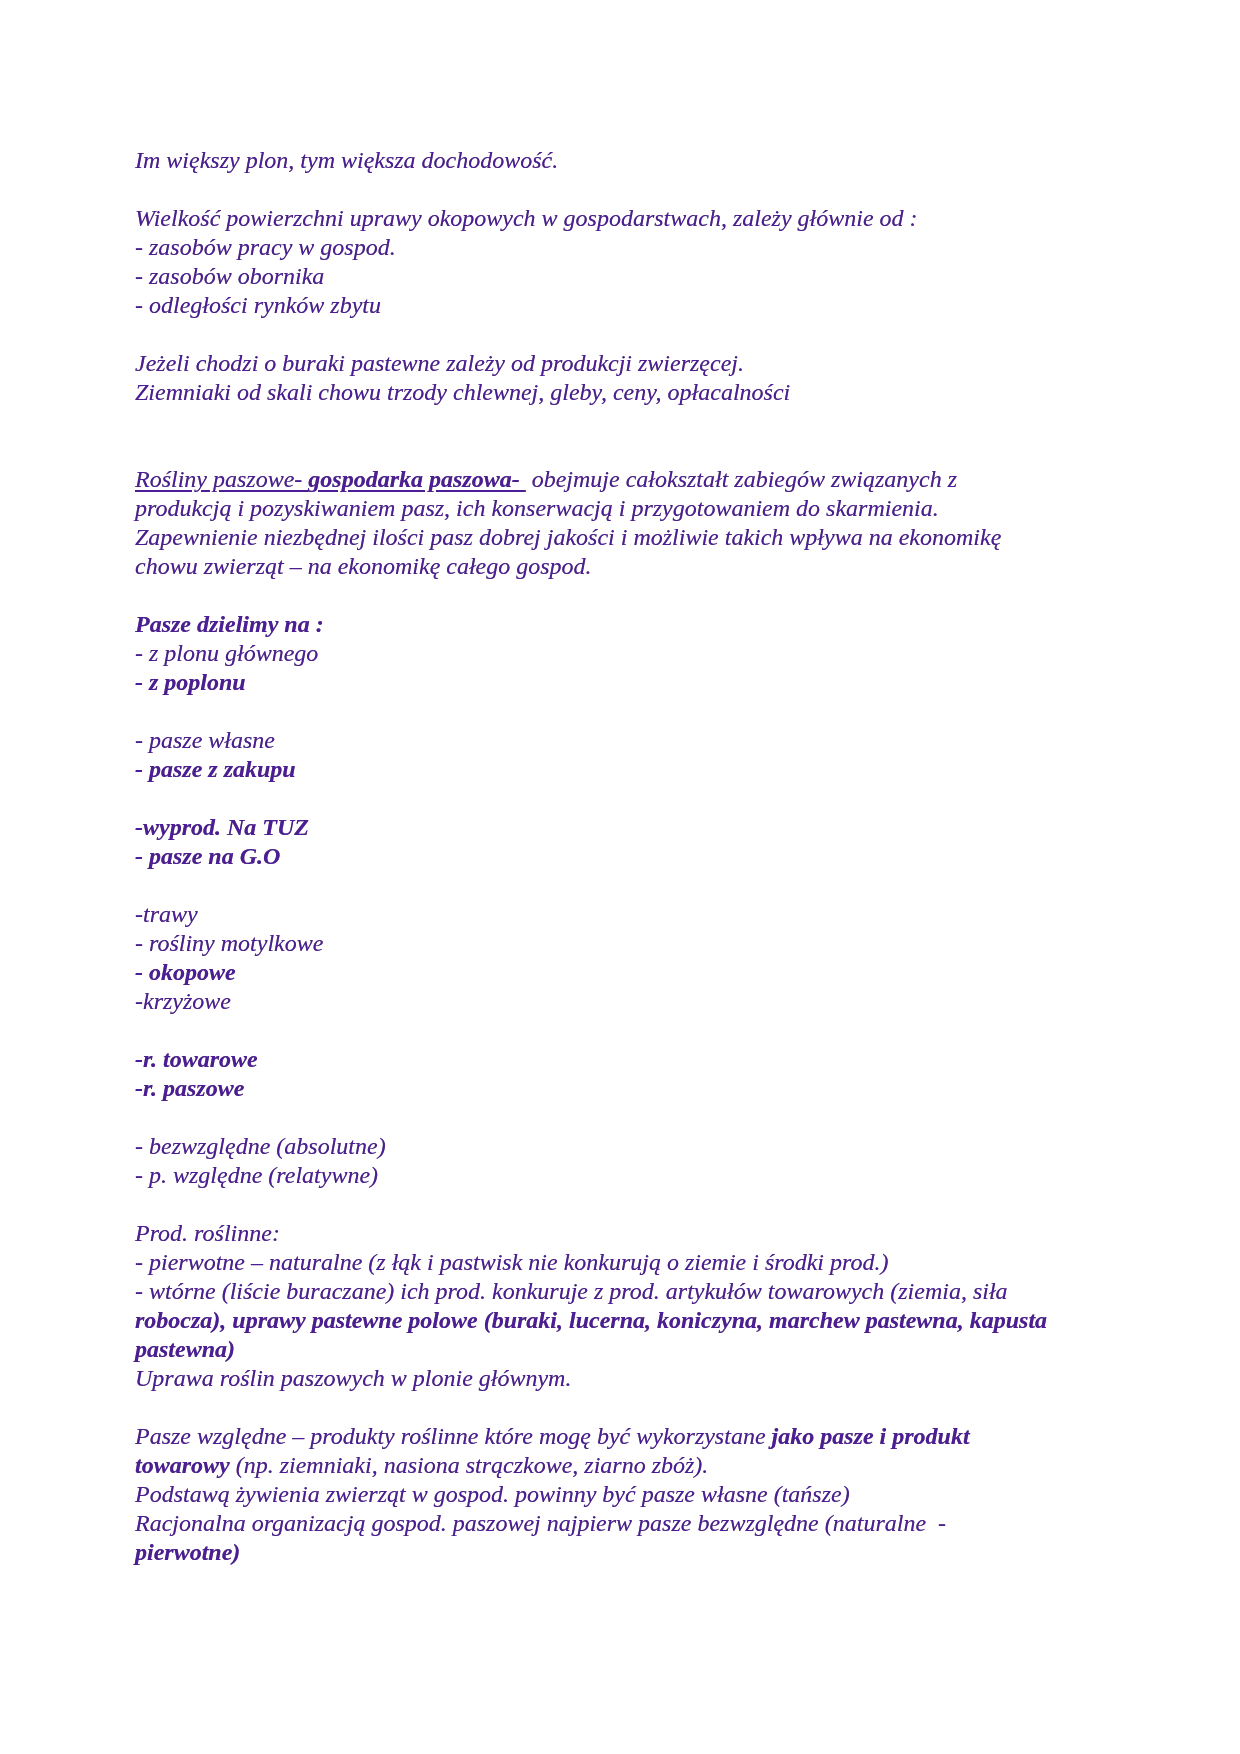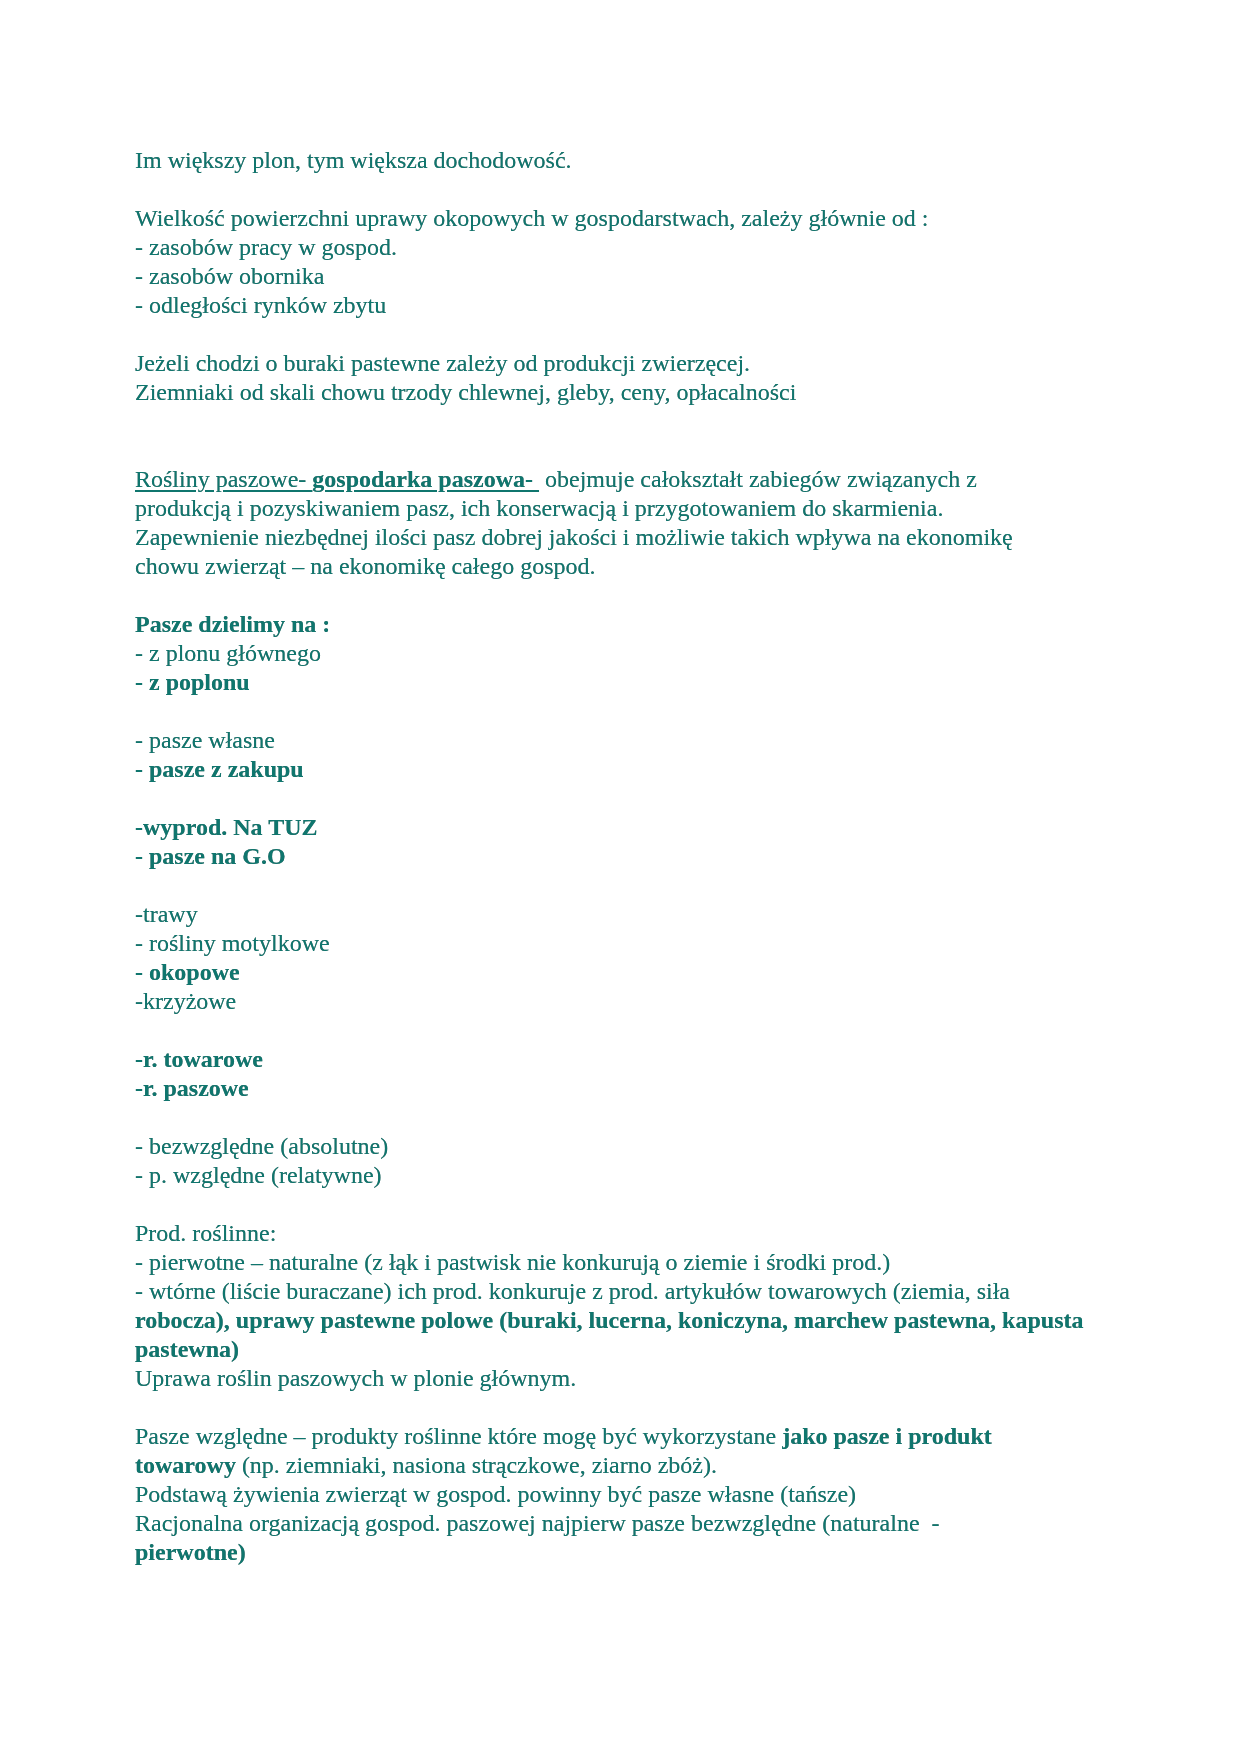--- a/index.html
+++ b/index.html
@@ -15,23 +15,24 @@
     overflow: hidden;
   }
   .doc-content {
     position: absolute;
     left: 135px;
     top: 146px;
     width: 1000px;
     font-family: "Liberation Serif", "DejaVu Serif", serif;
     font-size: 24px;
     line-height: 29px;
-    color: #0f766e;
+    color: #4c1d95;
     white-space: pre-wrap;
     text-shadow: 0 0 0.5px rgba(25,25,25,0.55);
+    font-style: italic;
   }
   .line {
     min-height: 29px;
   }
   .seg.b {
     font-weight: bold;
     text-align: center;
   }
   .seg.u {
     text-decoration: underline;

